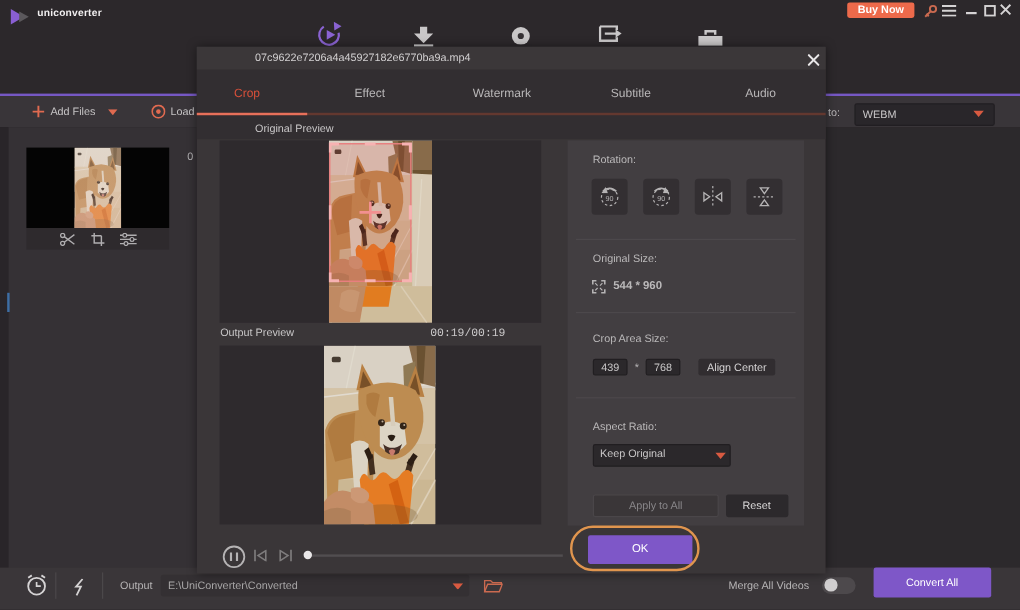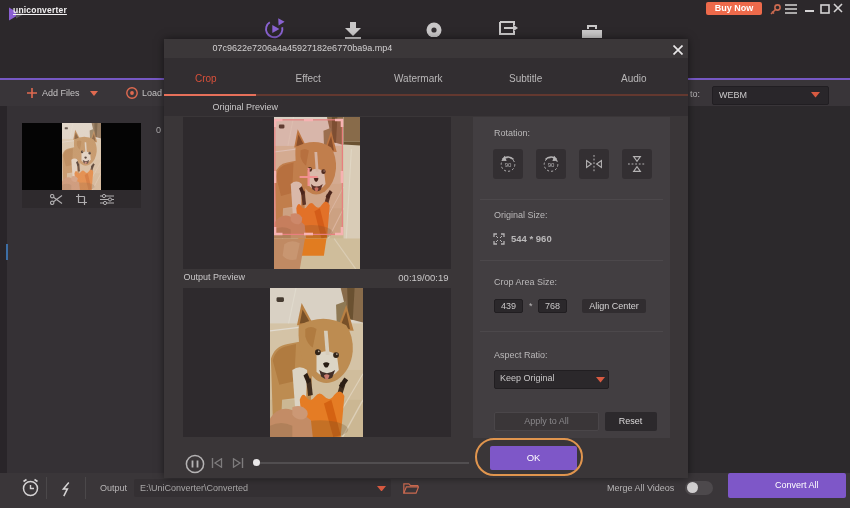--- a/index.html
+++ b/index.html
@@ -81,21 +81,21 @@
   <path d="M0 128 L36 128 L30 160 L0 160 Z" fill="#c99570"></path>
   <path d="M12 134 Q20 128 30 133 L26 150 Q16 152 10 146 Z" fill="#d2a27f"></path>
 </symbol>
 </defs>
 </svg>
 
 <svg class="abs" style="left:8px;top:6.5px" width="20" height="14" viewBox="0 0 20 14">
   <path d="M1 0.5 L1 13.5 L12 7 Z" fill="#8a5fd3"></path>
   <path d="M8 2.5 L8 11.5 L16 7 Z" fill="#5b585c"></path>
 </svg>
-<div class="abs" style="left:13px;top:5px;font-size:8.5px;font-weight:bold;color:#f2f0f1;letter-spacing:0.2px;text-decoration:underline;">uniconverter</div>
+<div class="abs" style="left:31px;top:5px;font-size:8.5px;font-weight:bold;color:#f2f0f1;letter-spacing:0.2px;">uniconverter</div>
 
 <svg class="abs" style="left:262px;top:18px" width="25" height="21" viewBox="0 0 25 21">
   <path d="M7.8 4.2 A 8.2 8.2 0 1 0 20.2 9.2" fill="none" stroke="#8a63d2" stroke-width="1.9"></path>
   <path d="M16.2 0.2 L22.6 3.8 L16.6 7.4 Z" fill="#8a63d2"></path>
   <path d="M10.3 6.9 L10.3 15.1 L17.4 11 Z" fill="#8a63d2"></path>
 </svg>
 <svg class="abs" style="left:343px;top:22px" width="20" height="17" viewBox="0 0 20 17">
   <path d="M7 0 L13 0 L13 6 L18 6 L10 14 L2 6 L7 6 Z" fill="#c9c7c8"></path>
   <rect x="2" y="15" width="16" height="2" fill="#c9c7c8"></rect>
 </svg>
@@ -211,21 +211,21 @@
       <path d="M61 3 L68 3 L68 10"></path>
       <path d="M68 54 L68 66"></path>
       <path d="M68 110 L68 117 L61 117"></path>
       <path d="M39 117 L30 117"></path>
       <path d="M8.5 117 L1 117 L1 110"></path>
       <path d="M1 66 L1 54"></path>
     </g>
     <path d="M34.6 51 L34.6 69 M25.6 60 L43.6 60" stroke="#f29090" stroke-width="2.2"></path>
   </svg>
   <div class="abs" style="left:20px;top:233px;font-size:9px;color:#c9c7c8;">Output Preview</div>
-  <div class="abs" style="left:195px;top:233px;width:90px;font-size:9.5px;color:#c9c7c8;text-align:right;">00:19/00:19</div>
+  <div class="abs" style="left:195px;top:233px;width:90px;font-size:9.5px;color:#c9c7c8;font-family:Liberation Mono, monospace;">00:19/00:19</div>
 
   <div class="abs" style="left:19.3px;top:249px;width:268px;height:149px;background:#2e2a2d;"></div>
   <svg class="abs" style="left:106px;top:249px;filter:blur(0.45px) saturate(1.12) brightness(0.93)" width="93" height="149">
         <use href="#dog"></use>
       </svg>
 
   <svg class="abs" style="left:21px;top:415px" width="20" height="20" viewBox="0 0 20 20">
     <circle cx="10" cy="10" r="8.6" fill="none" stroke="#b5b3b4" stroke-width="1.5"></circle>
     <path d="M7.5 6.5 V13.5 M12.5 6.5 V13.5" stroke="#b5b3b4" stroke-width="1.8"></path>
   </svg>
@@ -315,14 +315,14 @@
 <svg class="abs" style="left:377px;top:485.5px" width="9" height="5.5" viewBox="0 0 9 5.5">
       <path d="M0 0 L9 0 L4.5 5.5 Z" fill="#d85a41"></path>
     </svg>
 <svg class="abs" style="left:403px;top:481.5px" width="16" height="13" viewBox="0 0 19 14">
   <path d="M1 12.5 V1.5 H7 L9 3.5 H17.5 L17.5 5" fill="none" stroke="#cb6a50" stroke-width="1.4"></path>
   <path d="M1 12.5 L4 5 H18.5 L15.5 12.5 Z" fill="none" stroke="#cb6a50" stroke-width="1.4"></path>
 </svg>
 <div class="abs" style="left:607px;top:482.5px;font-size:9px;color:#b7b5b6;">Merge All Videos</div>
 <div class="abs" style="left:685px;top:480.5px;width:28px;height:14px;background:#4d494c;border-radius:7px;"></div>
 <div class="abs" style="left:686.5px;top:482px;width:11px;height:11px;background:#d0cecf;border-radius:50%;"></div>
-<div class="abs" style="left:727.5px;top:472.9px;width:98.5px;height:25.5px;background:#7e57c8;border-radius:2px;color:#fff;font-size:9px;text-align:center;line-height:25.5px;padding-left:20px;">Convert All</div>
+<div class="abs" style="left:727.5px;top:472.9px;width:98.5px;height:25.5px;background:#7e57c8;border-radius:2px;color:#fff;font-size:9px;text-align:center;line-height:25.5px;">Convert All</div>
 </div>
 
 </body></html>

